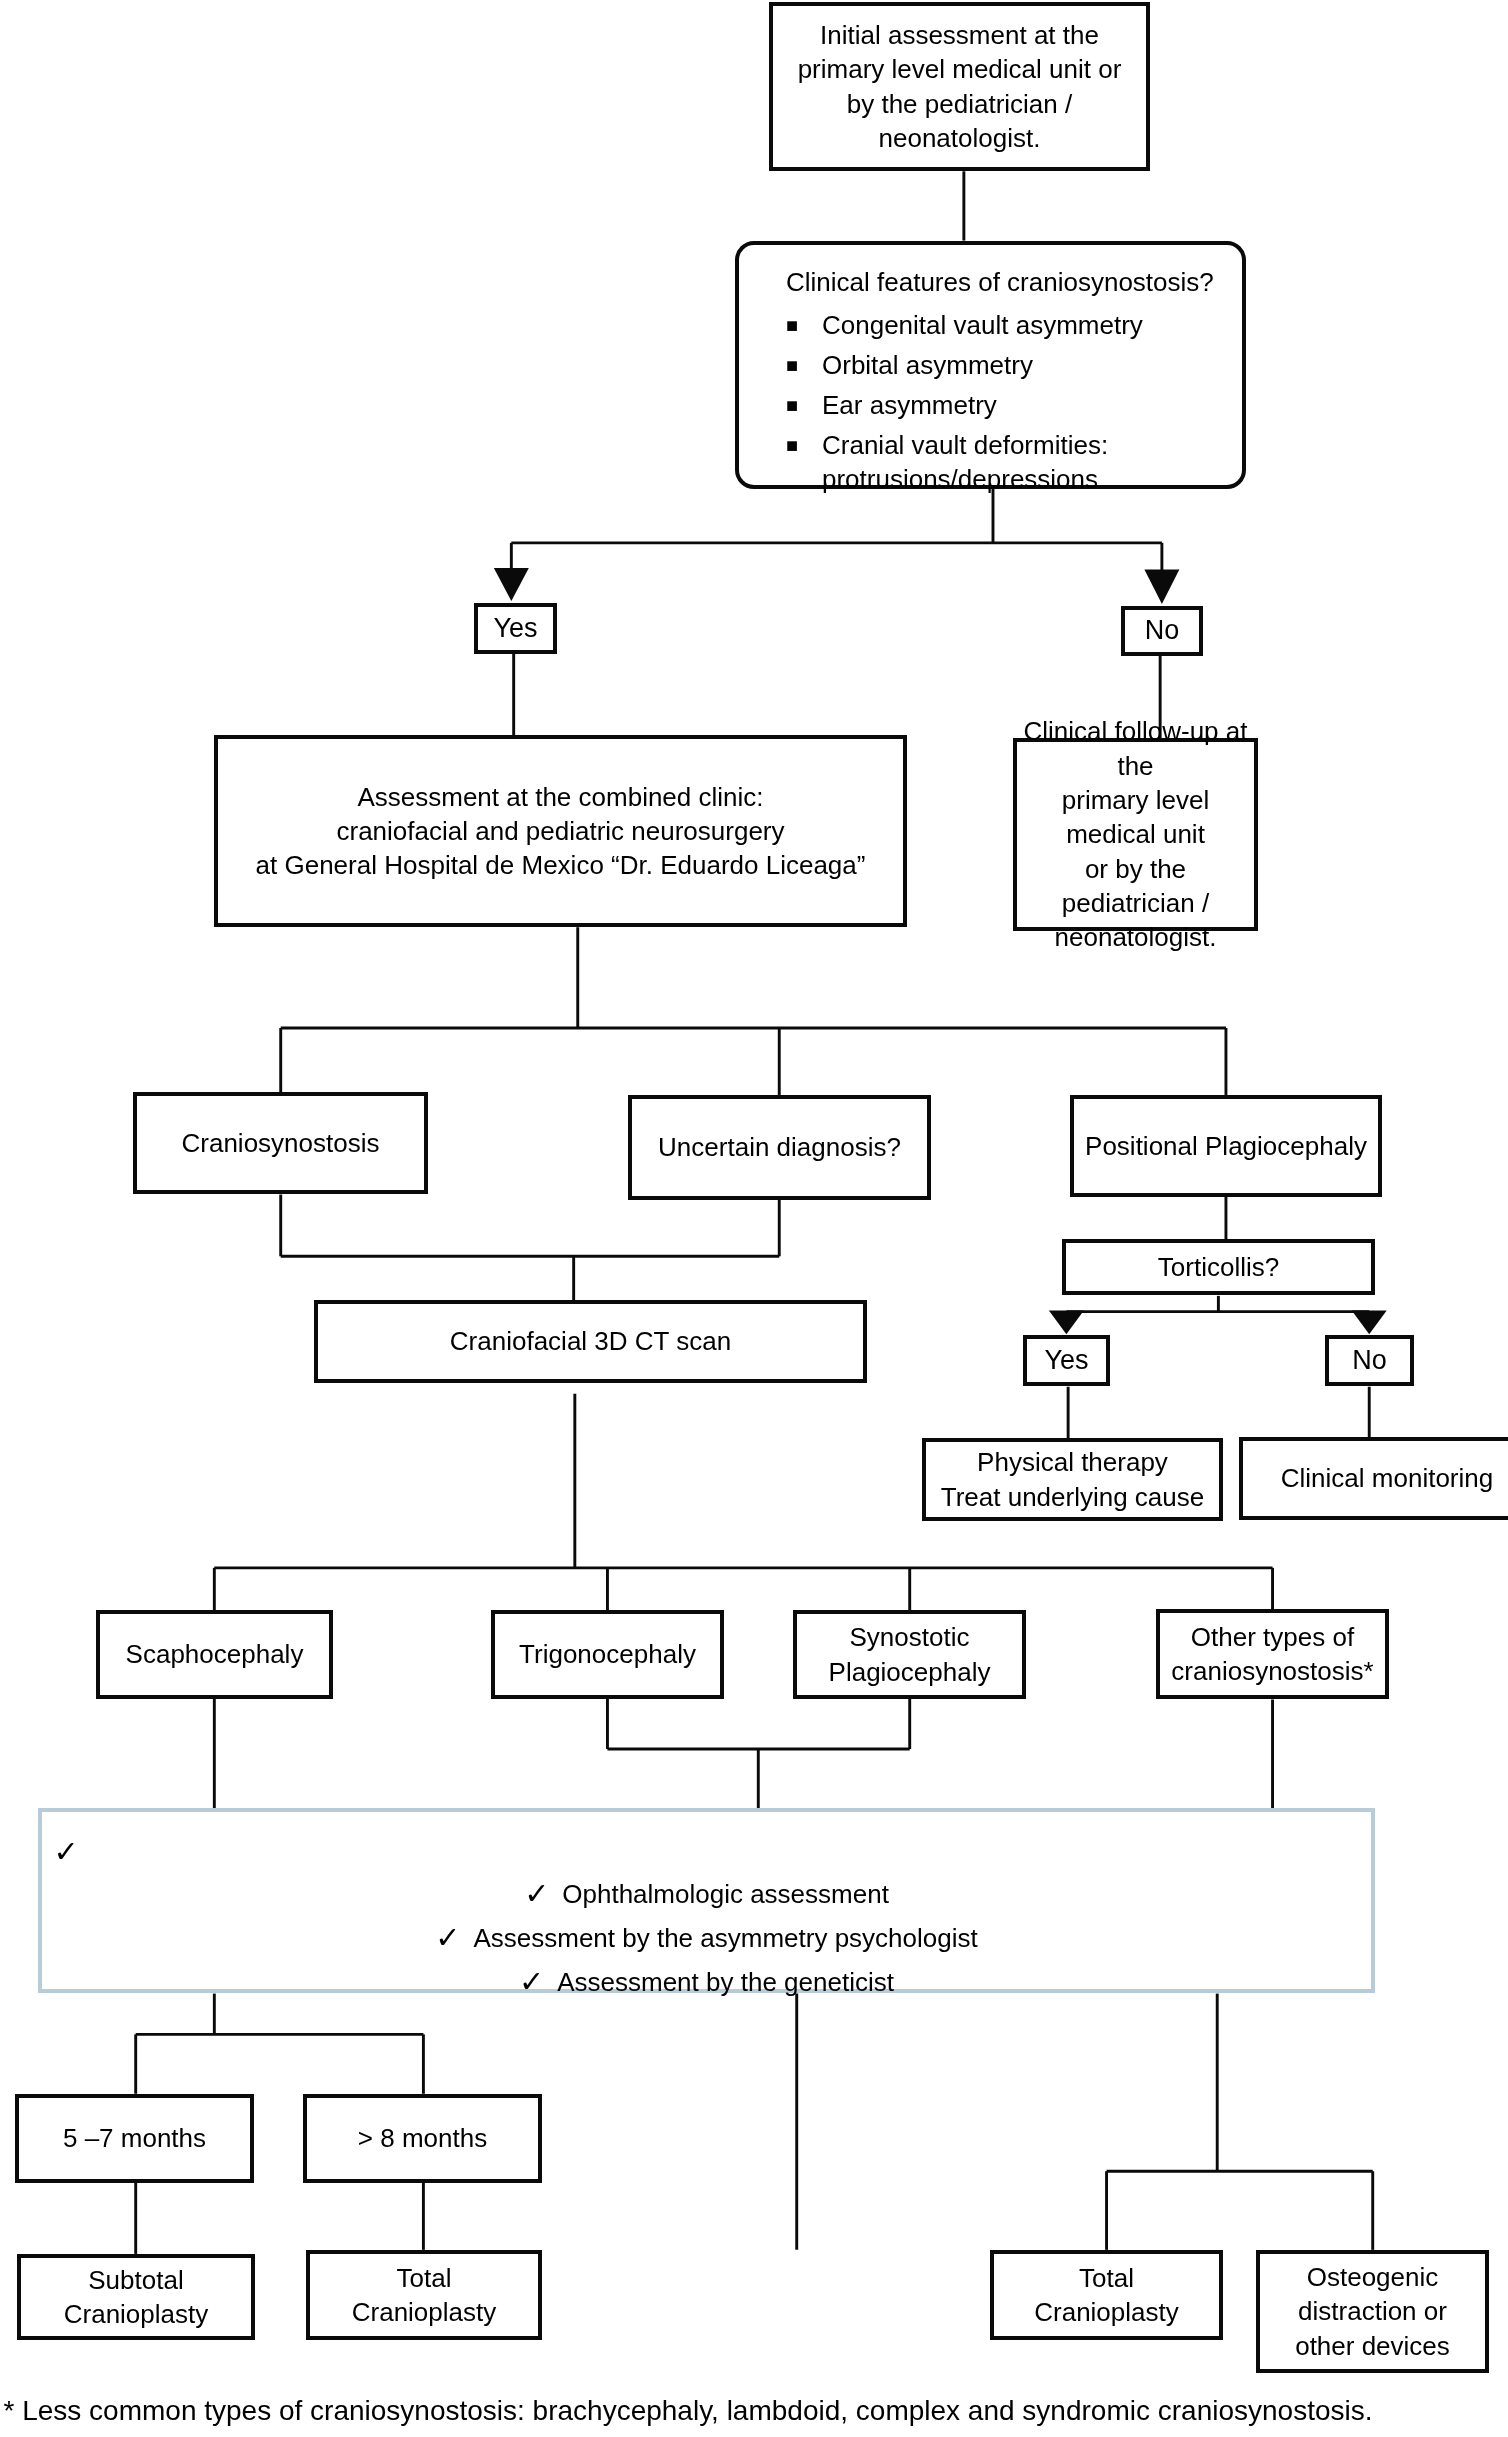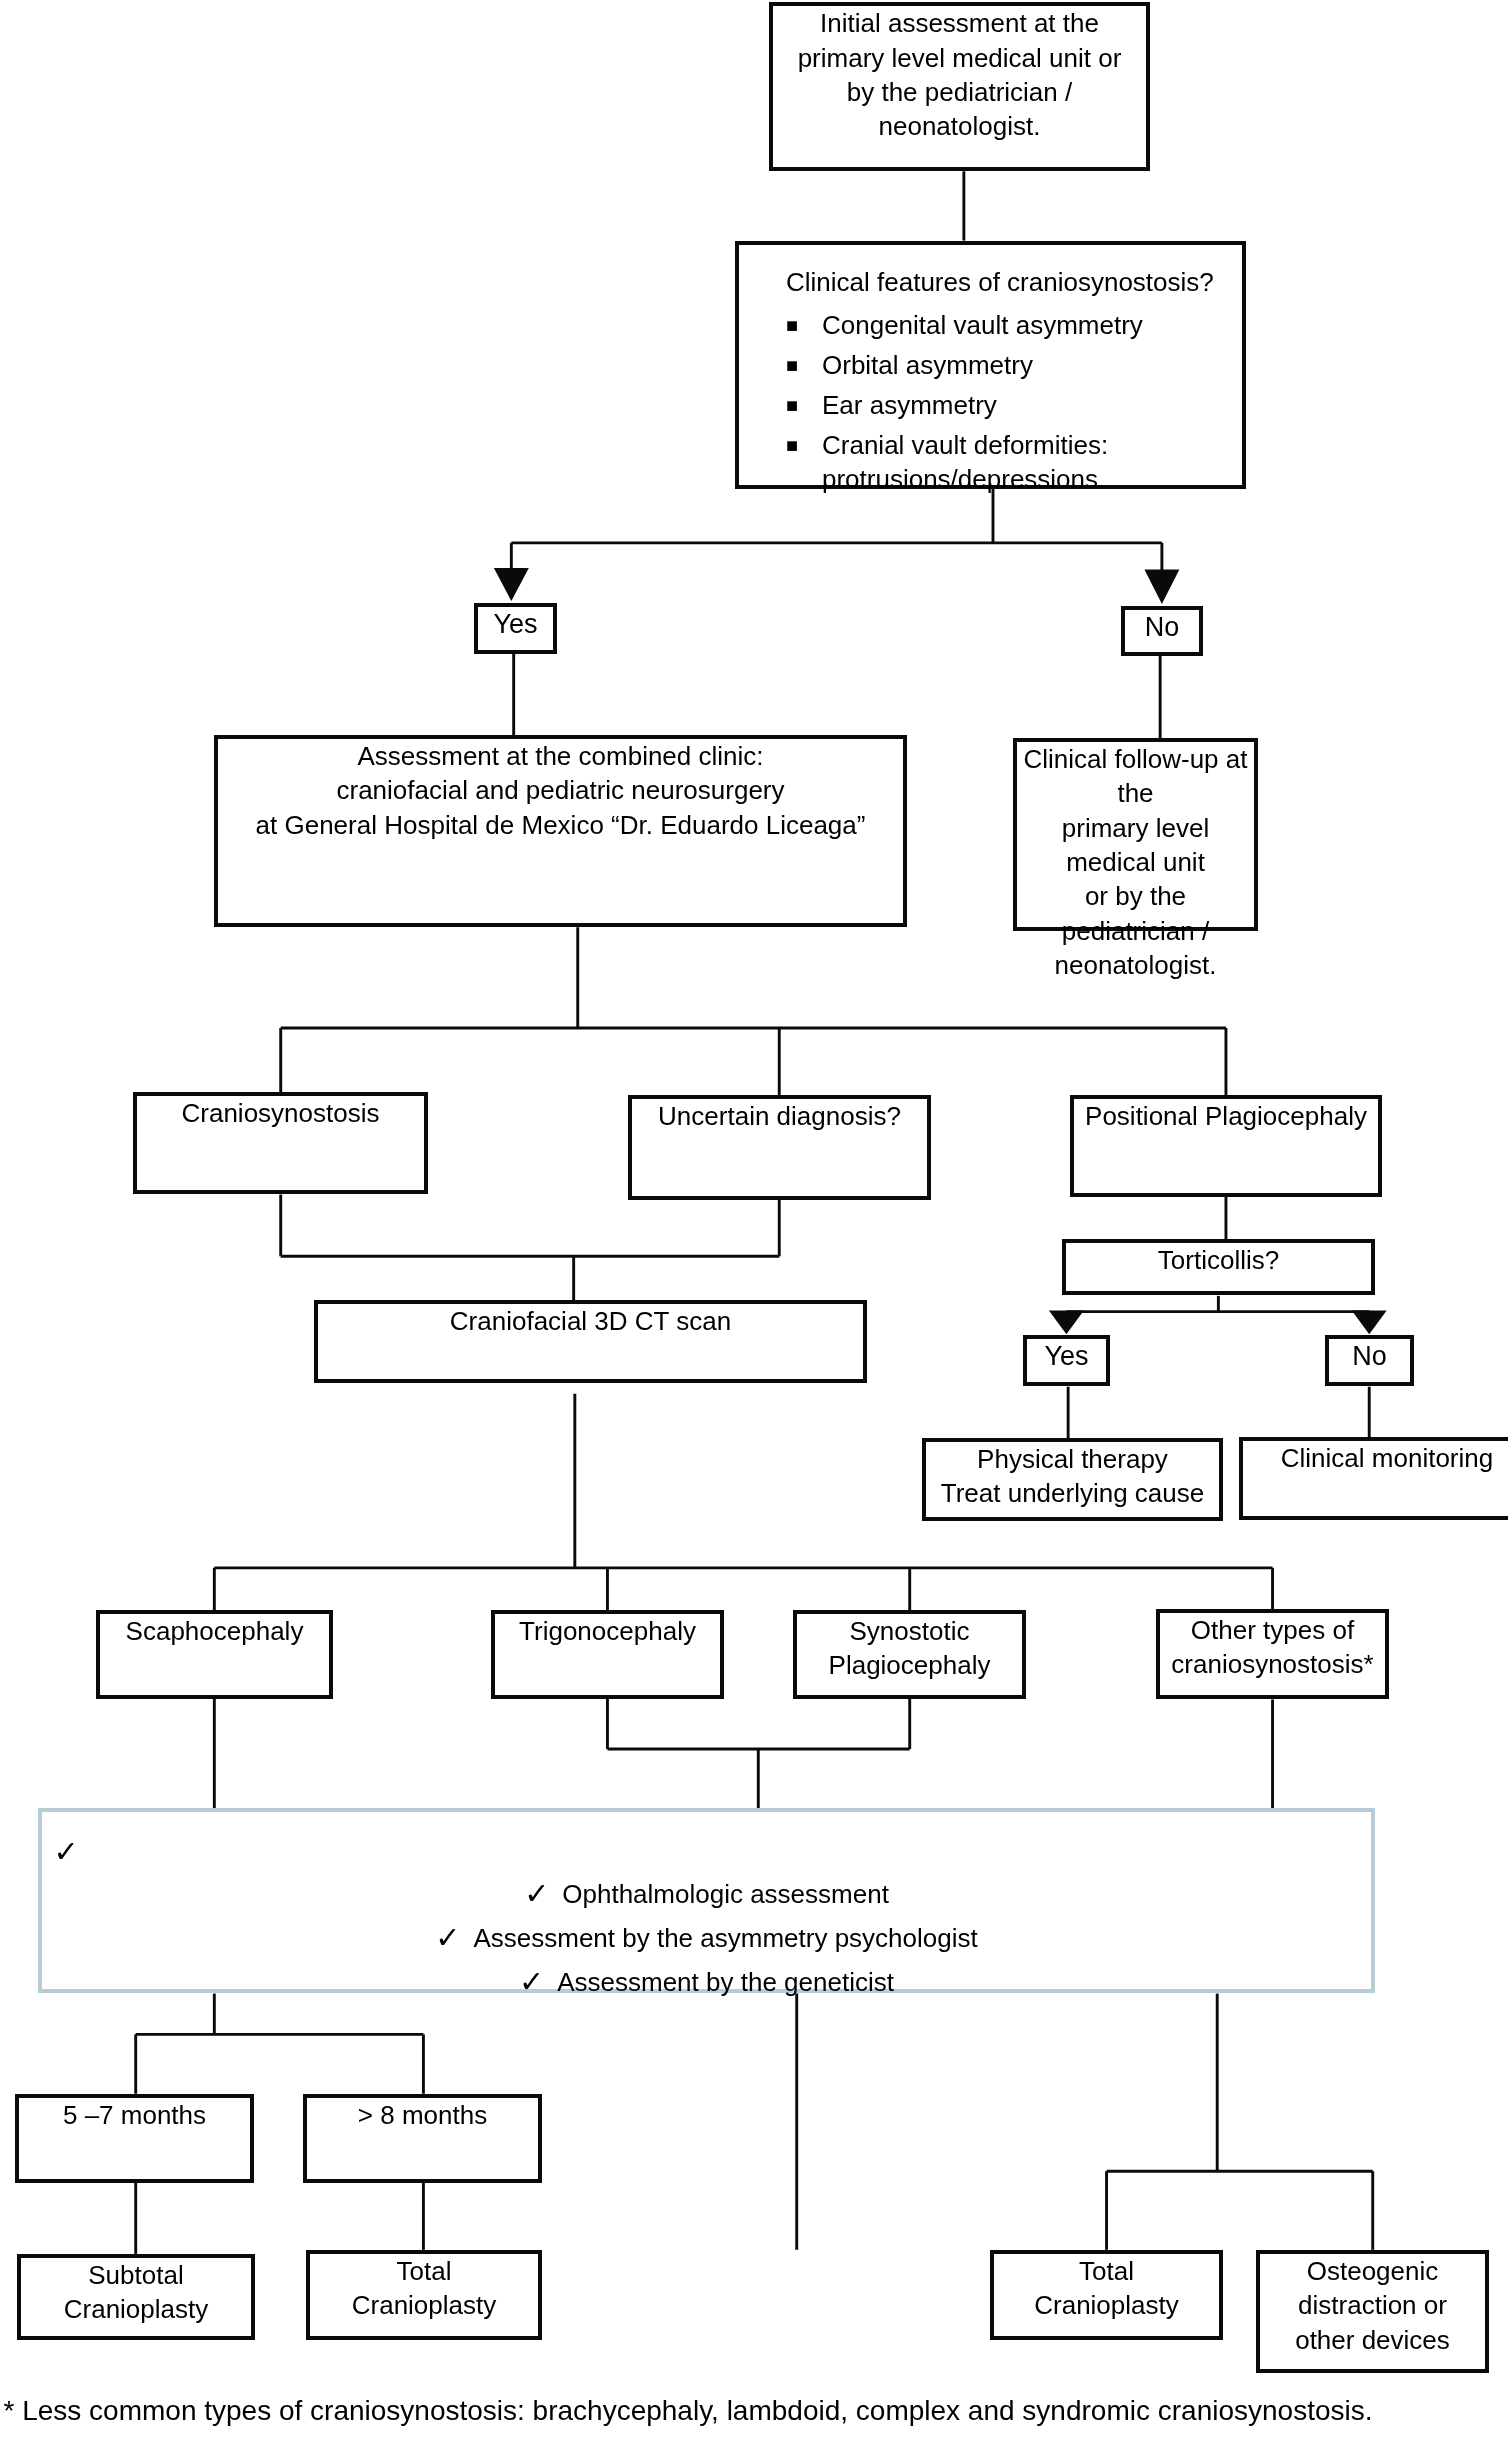--- a/index.html
+++ b/index.html
@@ -18,27 +18,27 @@
     color:var(--ink);
   }
   #connectors{position:absolute;left:0;top:0;width:1509px;height:2438px;}
   #connectors path{stroke:var(--line);stroke-width:5;fill:none;}
   #connectors polygon{fill:var(--line);stroke:none;}
   .node{
     position:absolute;
     background:var(--background);
     border:4.1px solid var(--box-border);
     box-sizing:border-box;
-    display:flex;align-items:flex-start;justify-content:center;
+    display:flex;align-items:center;justify-content:center;
     text-align:center;
   }
   .lbl{white-space:pre-line;font-size:26px;line-height:1.32;color:var(--ink);}
   .small-lbl{font-size:27px;}
   .feature-box{
-    display:block;text-align:left;padding:20px 15px 0 47px;
+    display:block;text-align:left;padding:20px 15px 0 47px;border-radius:19px;
   }
   .feature-title{margin-bottom:8.2px;}
   .bullet-row{display:flex;align-items:flex-start;margin-top:5.8px;}
   .bullet{font-size:20px;line-height:1.7;width:36px;flex:0 0 36px;}
   .check-box{
     border:4.1px solid var(--highlight-border);
     display:block;text-align:left;padding:23px 11.6px 0 11.6px;
   }
   .check-row{display:flex;align-items:flex-start;margin-bottom:9.3px;}
   .check-row.centered{justify-content:center;}

